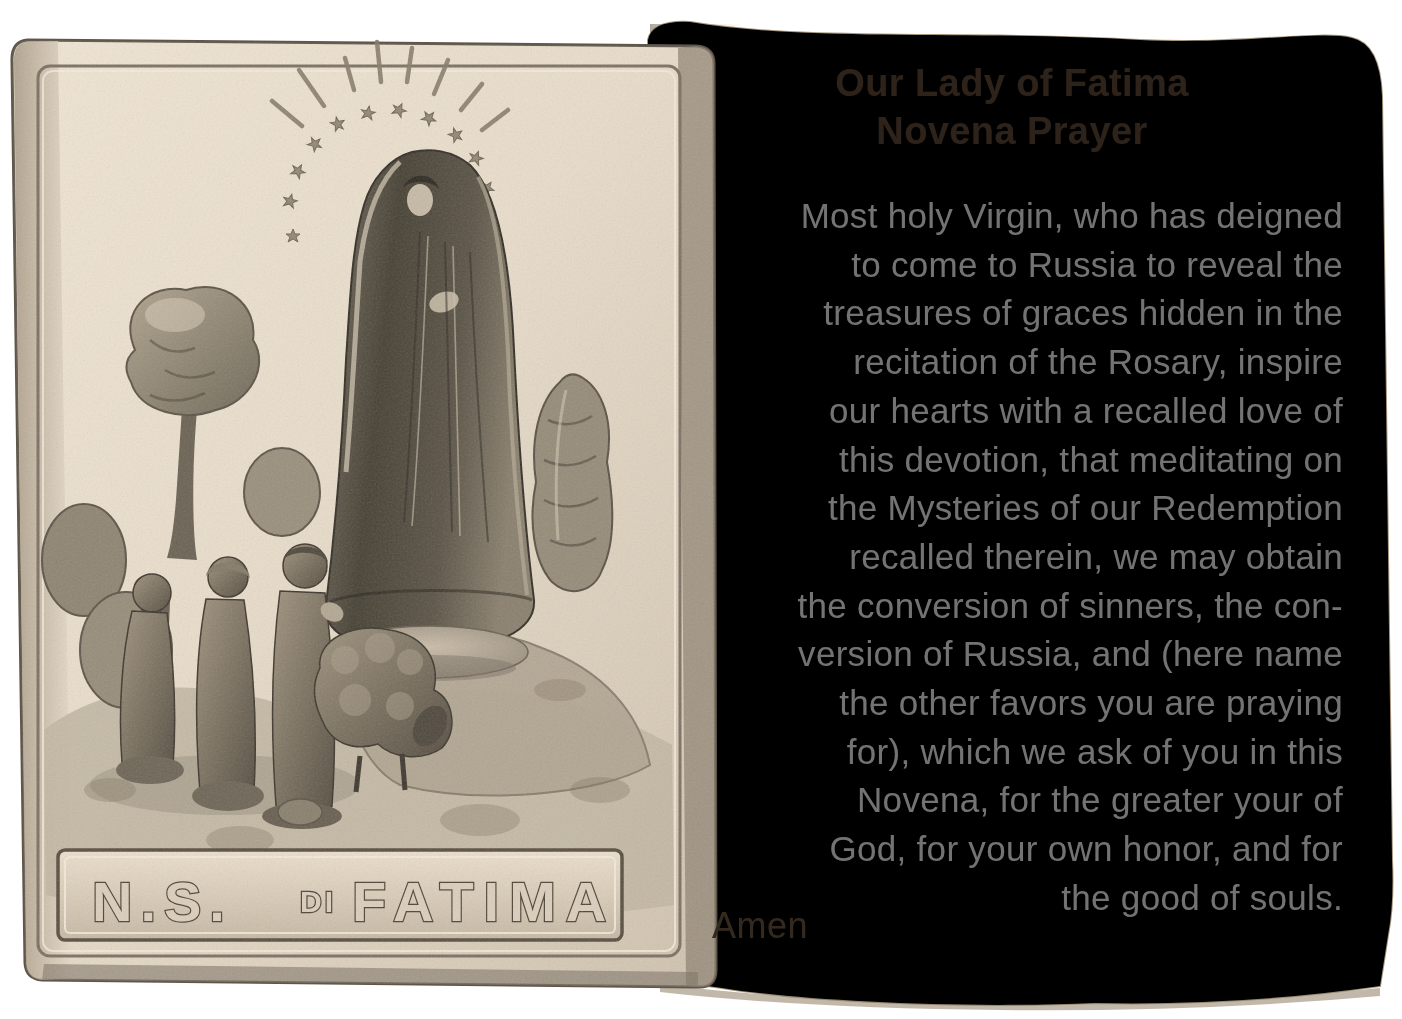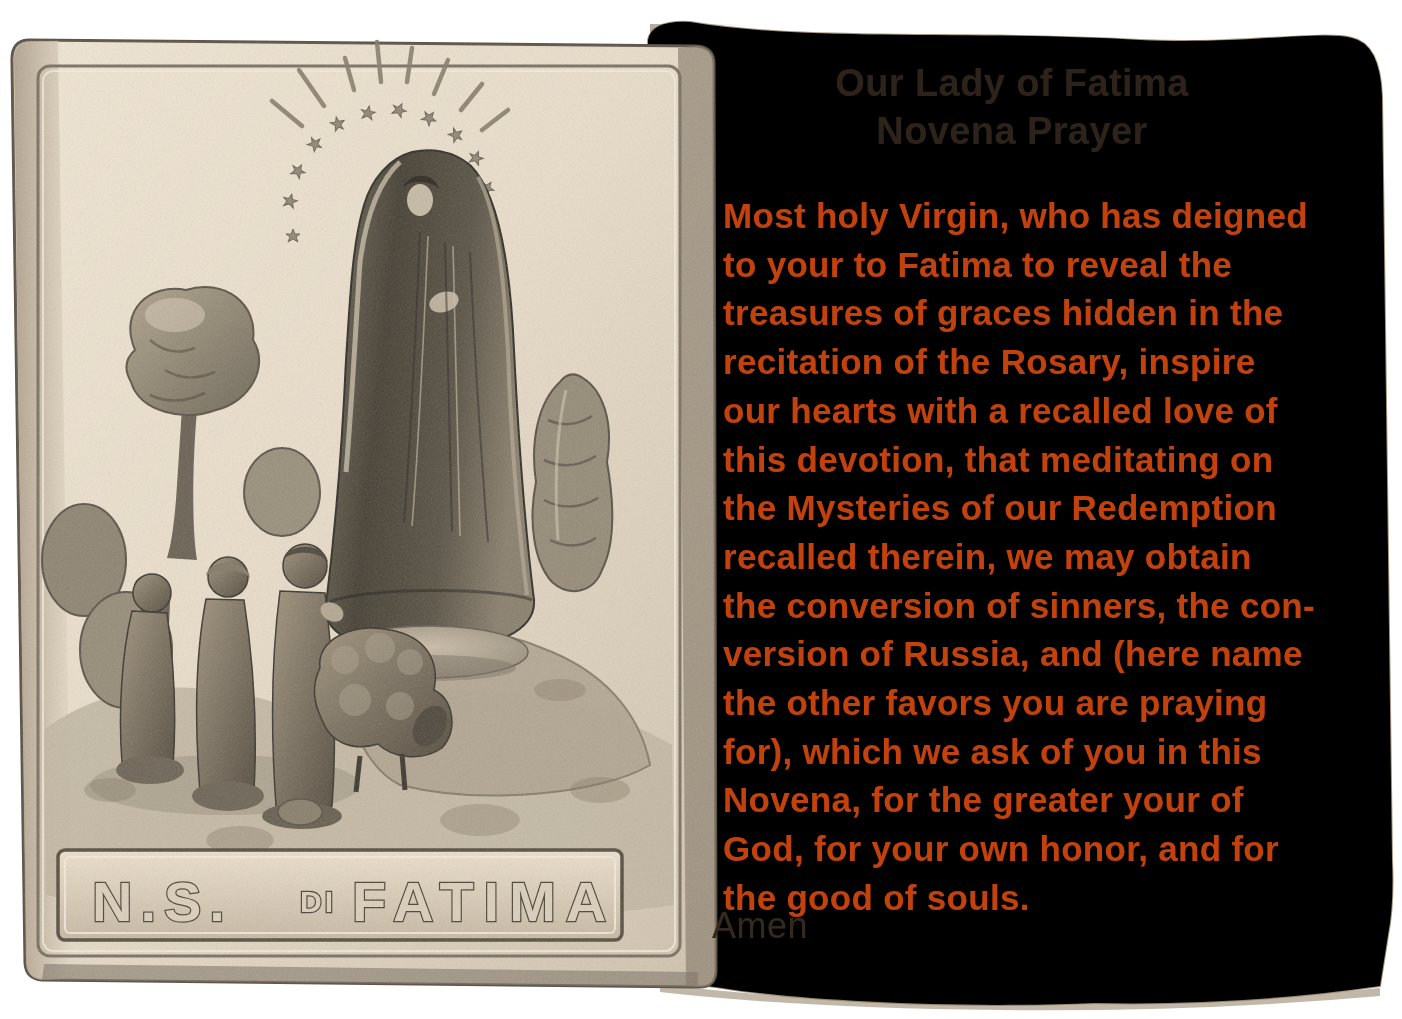--- a/index.html
+++ b/index.html
@@ -10,23 +10,24 @@
   .stage svg{position:absolute;left:0;top:0;}
   .page-text{position:absolute;left:0;top:12px;width:1402px;height:1019px;pointer-events:none;}
   .title-line{
     position:absolute;left:712px;width:600px;text-align:center;
     font-size:38px;font-weight:700;letter-spacing:0.4px;color:#2e231a;
     line-height:1;white-space:nowrap;
     text-shadow:0 0 1px rgba(46,35,26,0.35);
   }
   .prayer-line{
     position:absolute;left:723px;width:620px;
-    font-size:35px;font-weight:700;letter-spacing:0.3px;color:#c2410c;
+    font-size:35px;font-weight:400;letter-spacing:0.3px;color:#737373;
     line-height:1;white-space:nowrap;
     text-shadow:0 0 0.6px rgba(52,41,30,0.55);
+    text-align:right;
   }
   .amen-line{
     position:absolute;left:712px;top:896px;width:533px;
     font-size:36px;color:#34291e;line-height:1;letter-spacing:0.5px;
     text-shadow:0 0 0.6px rgba(52,41,30,0.5);
   }
   .plaque-label{
     font-weight:700;
     fill:#dbcfbc;stroke:#4e4536;stroke-width:2.4px;
     paint-order:stroke fill;
@@ -272,21 +273,21 @@
       <path opacity="0.5" filter="url(#grain)" d="M 28,40 L 696,46 Q 714,47 714,64 L 716,970 Q 716,988 698,987
            L 42,980 Q 26,979 25,963 L 12,62 Q 11,41 28,40 Z" fill="#c8bca8"></path>
     </g>
   </svg>
 
   <div class="page-text">
     <div class="title-line" style="top:52px">Our Lady of Fatima</div>
     <div class="title-line" style="top:100px">Novena Prayer</div>
 
     <div class="prayer-line" style="top:186px">Most holy Virgin, who has deigned</div>
-    <div class="prayer-line" style="top:235px">to your to Fatima to reveal the</div>
+    <div class="prayer-line" style="top:235px">to come to Russia to reveal the</div>
     <div class="prayer-line" style="top:283px">treasures of graces hidden in the</div>
     <div class="prayer-line" style="top:332px">recitation of the Rosary, inspire</div>
     <div class="prayer-line" style="top:381px">our hearts with a recalled love of</div>
     <div class="prayer-line" style="top:430px">this devotion, that meditating on</div>
     <div class="prayer-line" style="top:478px">the Mysteries of our Redemption</div>
     <div class="prayer-line" style="top:527px">recalled therein, we may obtain</div>
     <div class="prayer-line" style="top:576px">the conversion of sinners, the con-</div>
     <div class="prayer-line" style="top:624px">version of Russia, and (here name</div>
     <div class="prayer-line" style="top:673px">the other favors you are praying</div>
     <div class="prayer-line" style="top:722px">for), which we ask of you in this</div>

